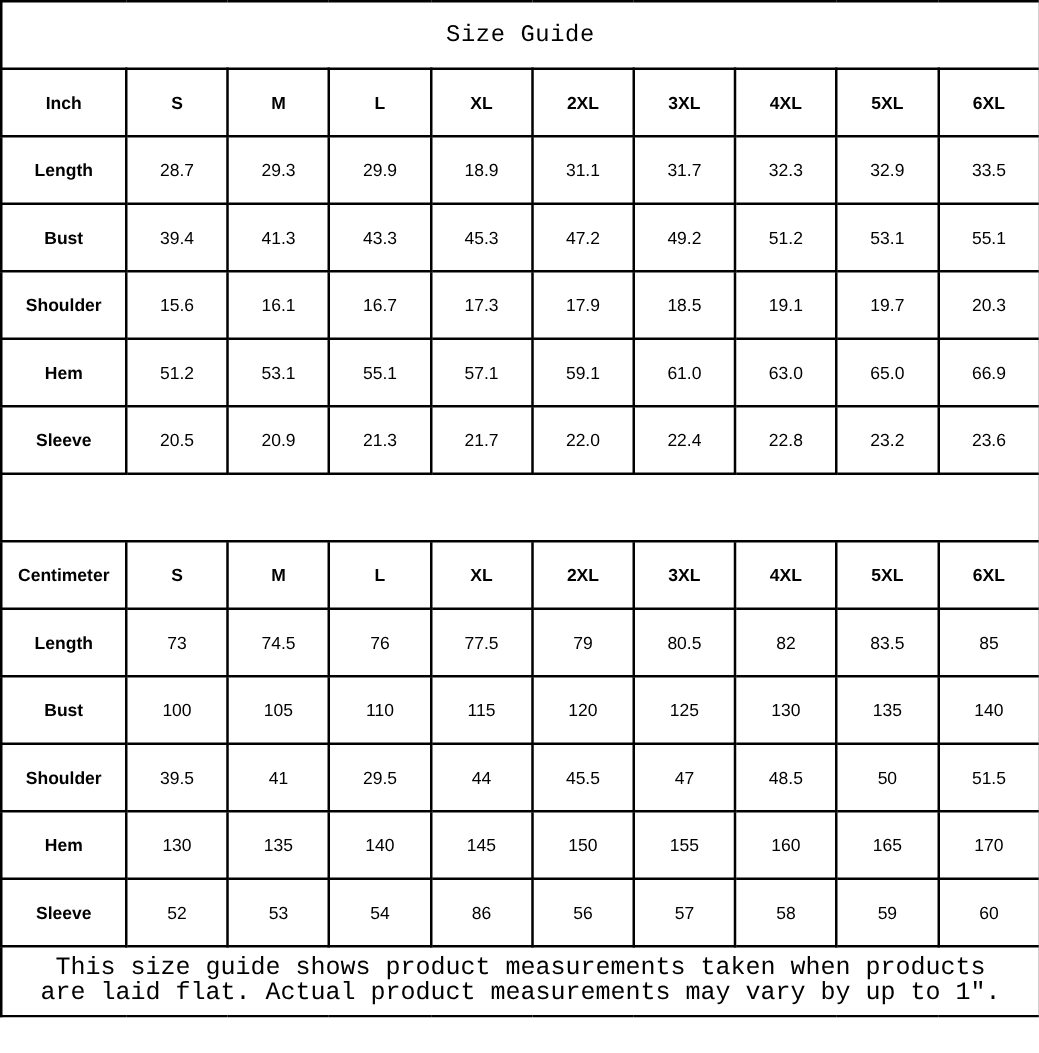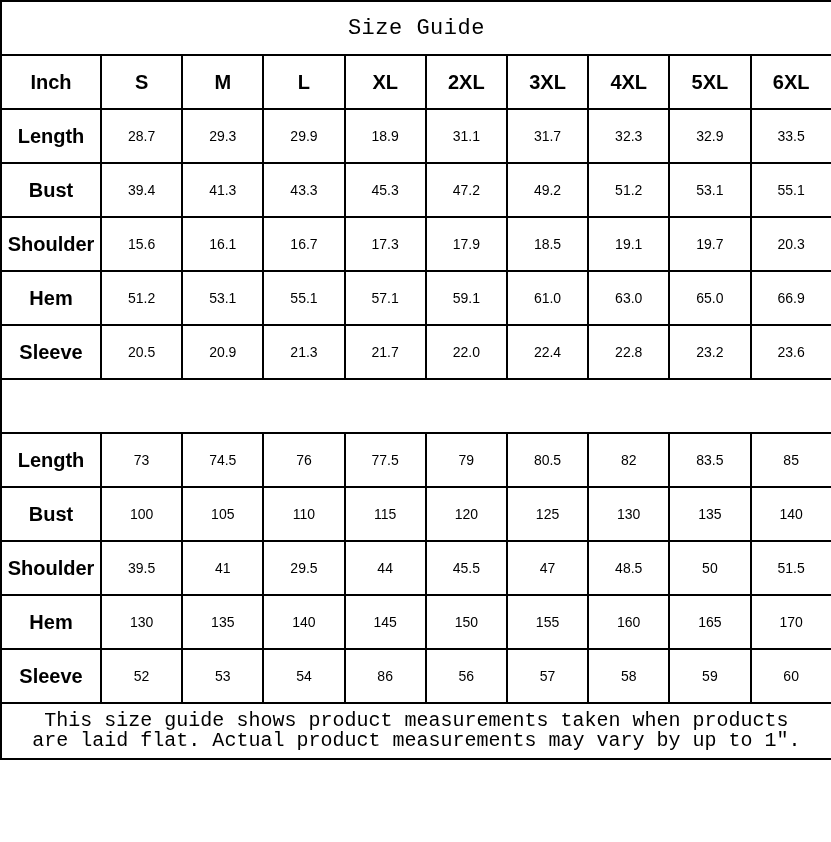--- a/index.html
+++ b/index.html
@@ -23,33 +23,33 @@
     vertical-align: middle;
     padding: 0;
     overflow: hidden;
   }
   .col-label { width: 100px; }
   .col-size  { width: 81.2px; }
 
   .title-row td {
     height: 52px;
     font-family: "Liberation Mono", "DejaVu Sans Mono", monospace;
-    font-size: 22px;
+    font-size: 19px;
     font-weight: normal;
     letter-spacing: 0.5px;
   }
   .header-row td,
   .data-row td,
   .spacer-row td {
     height: 52px;
   }
   .head-cell {
     font-family: "Liberation Sans", sans-serif;
     font-weight: bold;
-    font-size: 20px;
+    font-size: 14px;
   }
   .value-cell {
     font-family: "Liberation Sans", sans-serif;
     font-weight: normal;
     font-size: 14px;
   }
   .footer-row td {
     height: 54px;
     font-family: "Liberation Mono", "DejaVu Sans Mono", monospace;
     font-size: 20px;
@@ -150,20 +150,32 @@
         <td class="value-cell">23.2</td>
         <td class="value-cell">23.6</td>
       </tr>
     </tbody>
   <tbody>
     <tr class="spacer-row">
       <td colspan="10"></td>
     </tr>
   </tbody>
   <tbody class="unit-section">
+      <tr class="header-row">
+        <td class="head-cell">Centimeter</td>
+        <td class="head-cell">S</td>
+        <td class="head-cell">M</td>
+        <td class="head-cell">L</td>
+        <td class="head-cell">XL</td>
+        <td class="head-cell">2XL</td>
+        <td class="head-cell">3XL</td>
+        <td class="head-cell">4XL</td>
+        <td class="head-cell">5XL</td>
+        <td class="head-cell">6XL</td>
+      </tr>
       <tr class="data-row">
         <td class="head-cell">Length</td>
         <td class="value-cell">73</td>
         <td class="value-cell">74.5</td>
         <td class="value-cell">76</td>
         <td class="value-cell">77.5</td>
         <td class="value-cell">79</td>
         <td class="value-cell">80.5</td>
         <td class="value-cell">82</td>
         <td class="value-cell">83.5</td>

